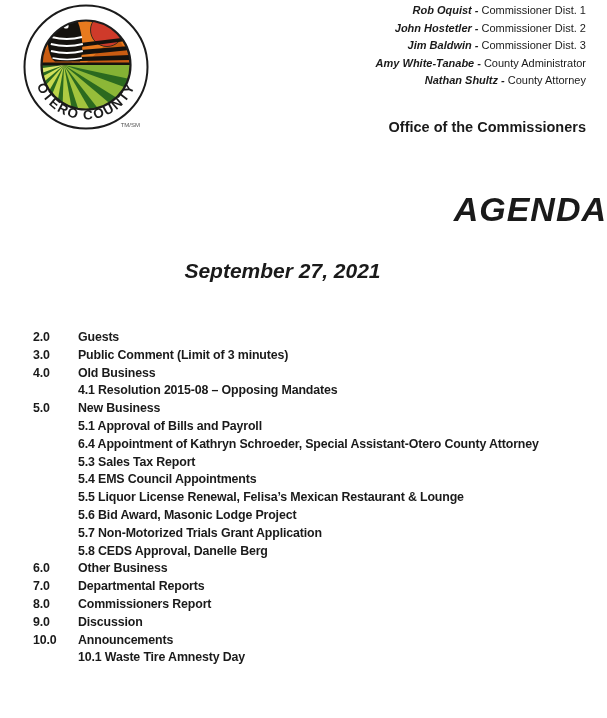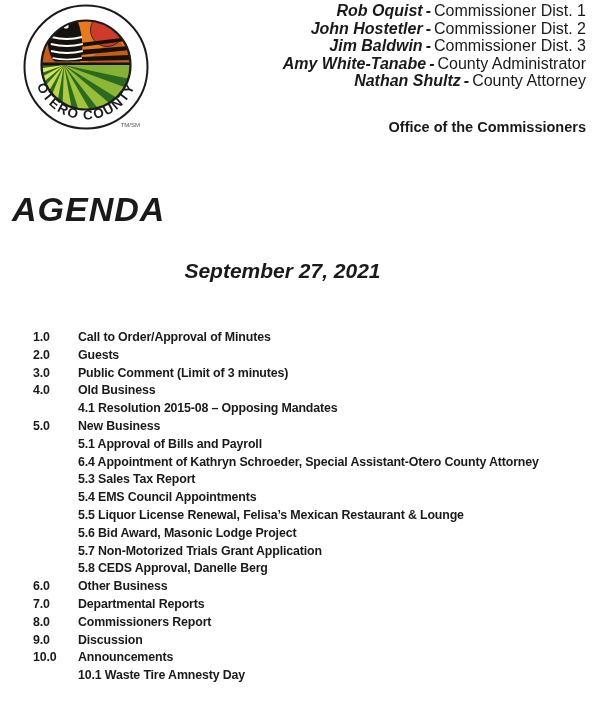--- a/index.html
+++ b/index.html
@@ -13,37 +13,37 @@
   }
 
   
   .logo{position:absolute;left:22px;top:3px;width:128px;height:130px;}
   .logo svg{display:block;}
 
   
   .officials{
     position:absolute;top:2px;right:21px;
     text-align:right;
-    font-size:16px;line-height:17.6px;
+    font-size:11px;line-height:17.6px;
     white-space:nowrap;
   }
   .official-name{font-weight:700;font-style:italic;}
   .official-sep{font-weight:700;font-style:italic;margin:0 3px;}
   .official-role{font-weight:400;}
 
   
   .office-title{
     position:absolute;top:119px;right:21px;
     font-size:14.5px;font-weight:700;text-align:right;
   }
 
   
   .doc-title{
     position:absolute;top:190px;left:0;width:100%;
-    text-align:left;padding-left:12px;box-sizing:border-box;
+    text-align:right;padding-left:12px;box-sizing:border-box;
     font-size:34px;font-weight:700;font-style:italic;letter-spacing:1px;
   }
   .doc-date{
     position:absolute;top:259px;left:0;width:100%;
     text-align:center;transform:translateX(-21px);
     font-size:21px;font-weight:700;font-style:italic;
   }
 
   
   .agenda-list{
@@ -135,24 +135,20 @@
       <div class="official-row"><span class="official-name">Nathan Shultz</span><span class="official-sep">-</span><span class="official-role">County Attorney</span></div>
     </div>
 
   <div class="office-title">Office of the Commissioners</div>
 
   <div class="doc-title">AGENDA</div>
   <div class="doc-date">September 27, 2021</div>
 
   <div class="agenda-list">
 
-      <div class="agenda-row">
-        <span class="agenda-number">1.0</span>
-        <span class="agenda-text">Call to Order/Approval of Minutes</span>
-      </div>
 
       <div class="agenda-row">
         <span class="agenda-number">2.0</span>
         <span class="agenda-text">Guests</span>
       </div>
 
       <div class="agenda-row">
         <span class="agenda-number">3.0</span>
         <span class="agenda-text">Public Comment (Limit of 3 minutes)</span>
       </div>

